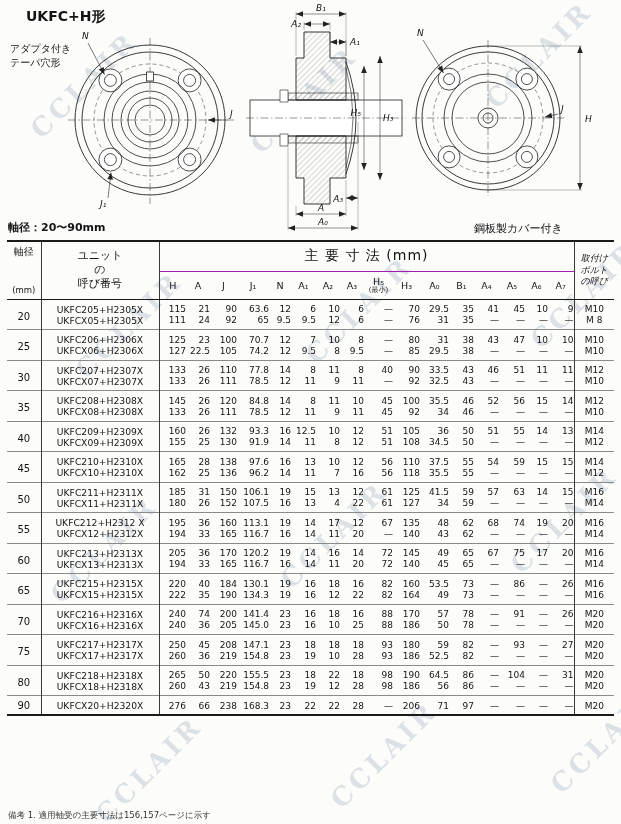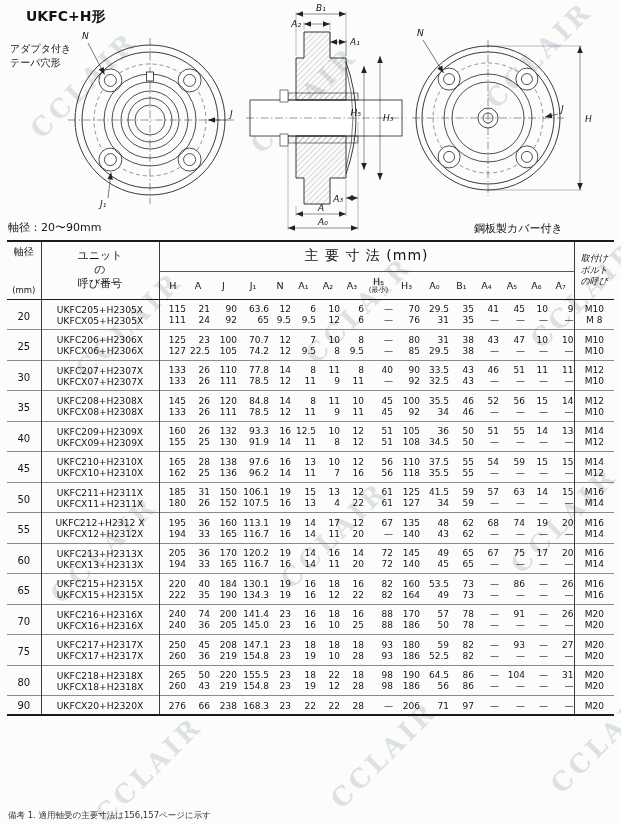--- a/index.html
+++ b/index.html
@@ -11,21 +11,21 @@
   }
   .watermark {
     position: absolute; z-index: 0; white-space: nowrap;
     font-family: "DejaVu Serif", serif; font-weight: bold;
     font-size: 26px; letter-spacing: 4px;
     color: rgba(125,145,168,0.26);
     transform: rotate(-45deg); pointer-events: none;
   }
   .page-title { position: absolute; left: 10px; top: 8px; font-size: 14px; font-weight: bold; z-index: 2; margin-left: 16px; }
   .type-label { position: absolute; left: 10px; top: 42px; font-size: 10px; line-height: 1.4; z-index: 2; }
-  .shaft-range { position: absolute; left: 8px; top: 220px; font-size: 11px; font-weight: normal; z-index: 2; }
+  .shaft-range { position: absolute; left: 8px; top: 220px; font-size: 11px; font-weight: bold; z-index: 2; }
   .cover-caption { position: absolute; left: 474px; top: 221px; font-size: 11px; z-index: 2; }
   .footnote { position: absolute; left: 8px; top: 810px; font-size: 8.5px; color: #333; z-index: 2; }
 
   svg.draw { position: absolute; z-index: 1; }
   #front-svg { left: 58px; top: 26px; }
   #section-svg { left: 246px; top: 2px; }
   #cover-svg { left: 396px; top: 22px; }
   .dl { font: italic 9px "DejaVu Sans", sans-serif; fill: #111; }
 
   .tbl-wrap { position: absolute; left: 7px; top: 240px; width: 607px; z-index: 1; }

